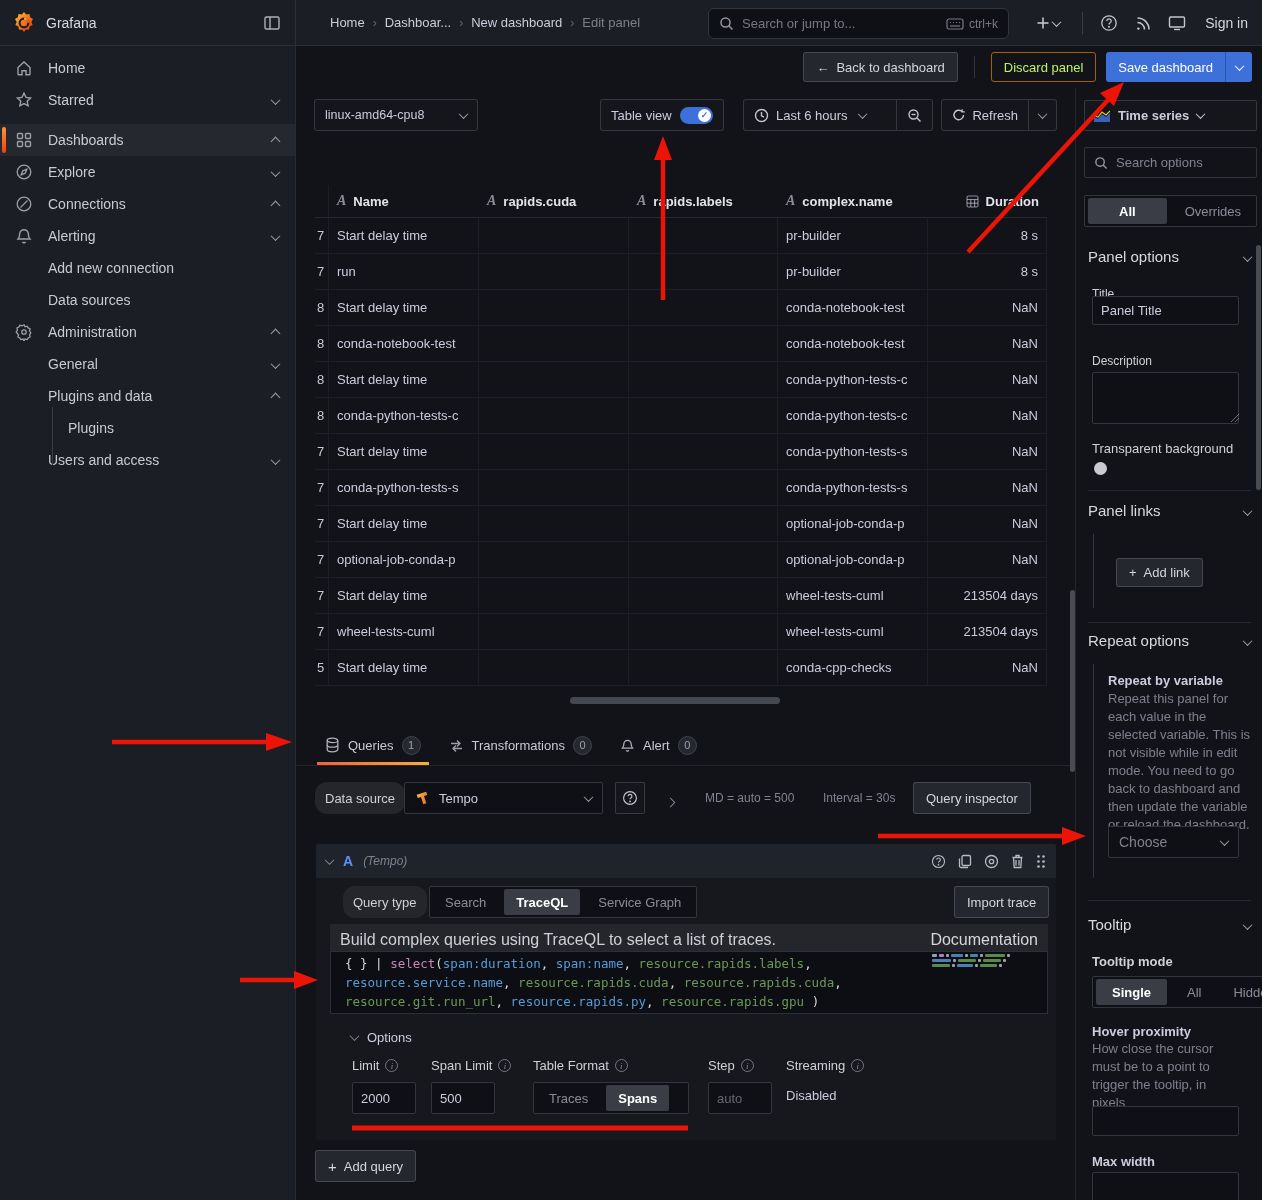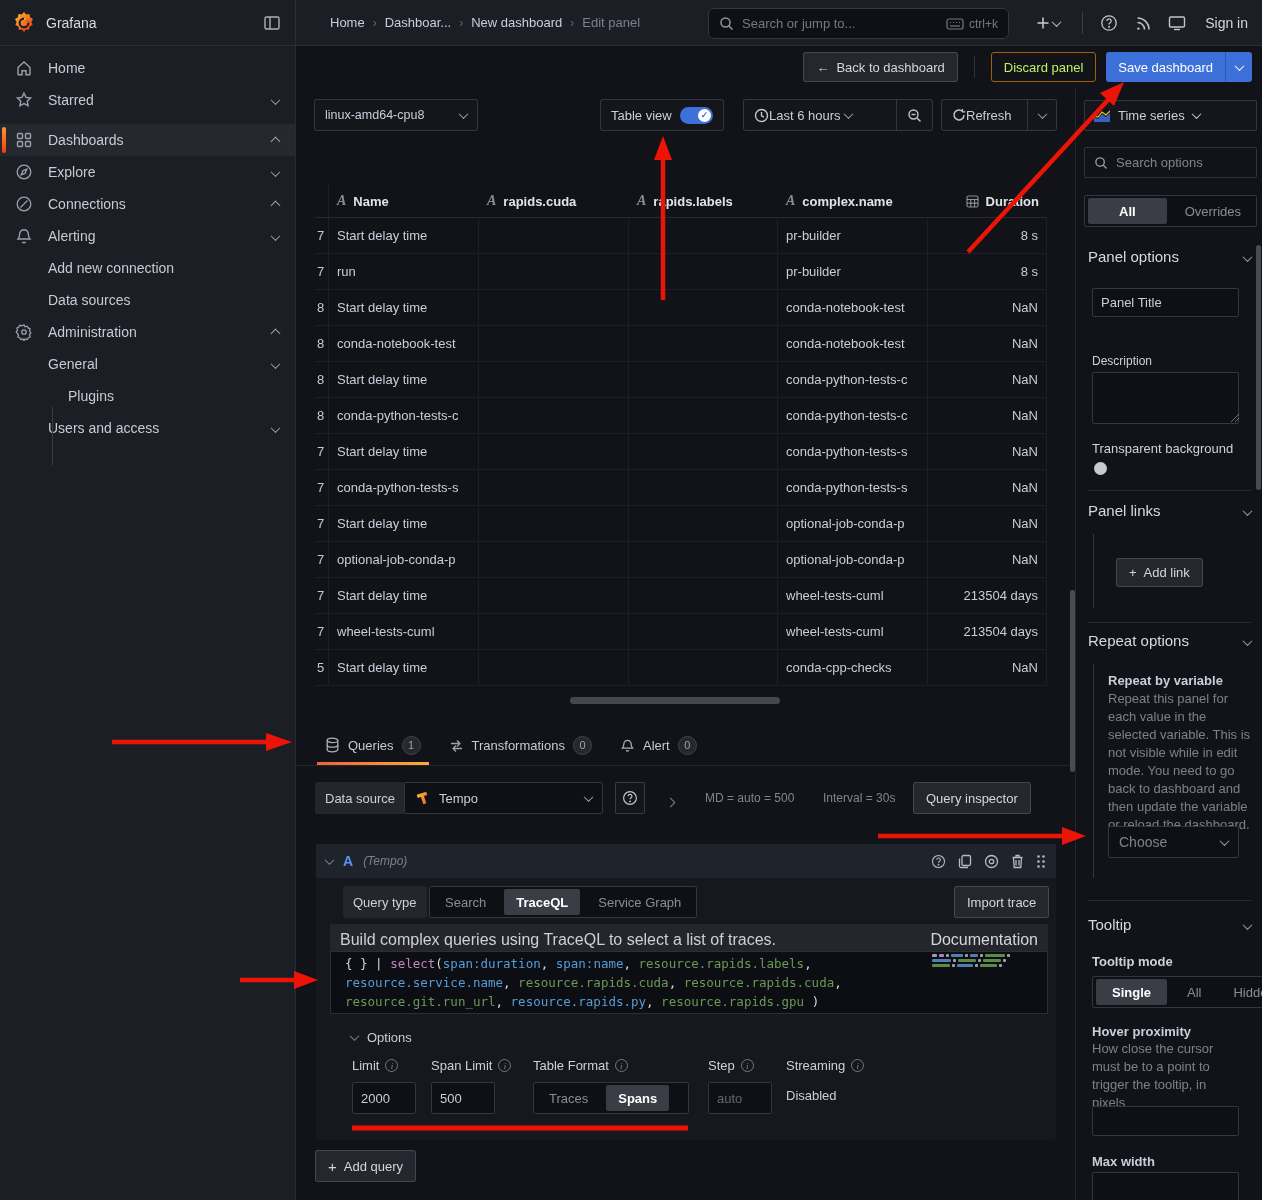--- a/index.html
+++ b/index.html
@@ -52,21 +52,21 @@
   background:linear-gradient(180deg,#ff9331 0%,#f53e0e 100%)}
 .nav-guide{position:absolute;left:52px;width:1px;background:#3a3d45}
 .chv{display:inline-block;width:7px;height:7px;border-right:1.5px solid currentColor;border-bottom:1.5px solid currentColor}
 .chv.down{transform:rotate(45deg) translate(-1px,-1px)}
 .chv.up{transform:rotate(-135deg)}
 .chv.right{transform:rotate(-45deg)}
 
 
 .center{position:absolute;left:296px;top:88px;width:779px;height:1112px;background:#111318}
 .ctl{border:1px solid rgba(204,204,220,.18);border-radius:3px;background:#14161c;display:flex;align-items:center;cursor:pointer}
-.ctl-seg{display:flex;align-items:center;padding:0 10px;height:100%}
+.ctl-seg{display:flex;align-items:center;gap:7px;padding:0 10px;height:100%}
 .ctl-div{width:1px;height:100%;background:rgba(204,204,220,.18)}
 .switch{width:33px;height:17px;border-radius:9px;background:#3d71d9;position:relative;cursor:pointer}
 .switch .knob{position:absolute;right:2px;top:2px;width:13px;height:13px;border-radius:50%;background:#fff;display:flex;align-items:center;justify-content:center;color:#3d71d9;font-size:9px;font-weight:bold}
 .switch.off{background:#44474f}
 .switch.off .knob{left:2px;right:auto;background:#c9cad1;color:transparent}
 
 
 .gtable{position:absolute;left:19px;top:97px;width:732px;font-size:13px}
 .trow{display:grid;grid-template-columns:14px 150px 150px 149px 150px 119px;align-items:center;height:36px;border-bottom:1px solid rgba(204,204,220,.07)}
 .trow.thead{height:33px;border-bottom:1px solid rgba(204,204,220,.12);font-weight:bold;color:#e3e4e9}
@@ -80,21 +80,21 @@
 
 .tabbar{position:absolute;left:0;top:637px;width:779px;height:41px;border-bottom:1px solid rgba(204,204,220,.1);display:flex;align-items:flex-start;gap:8px;padding-left:19px}
 .tab{position:relative;height:40px;display:flex;align-items:center;gap:8px;padding:0 10px;cursor:pointer;color:#c9cad3}
 .tab .badge{min-width:19px;height:19px;border-radius:10px;background:#26282f;border:1px solid #41444c;color:#9fa1aa;
   display:flex;align-items:center;justify-content:center;font-size:11px;padding:0 5px}
 .tab.active::after{content:"";position:absolute;left:2px;right:2px;bottom:0;height:3px;
   background:linear-gradient(90deg,#f55f3e,#fbad37)}
 .tab .ticon{color:#aeb0b8}
 
 
-.chip{background:#24262c;border-radius:2px;display:inline-flex;align-items:center;padding:0 10px;height:32px;color:#cfd0d6}
+.chip{background:#24262c;border-radius:12px;display:inline-flex;align-items:center;padding:0 10px;height:32px;color:#cfd0d6}
 .select{background:#0e1015;border:1px solid #33363d;border-radius:2px;height:32px;display:flex;align-items:center;gap:8px;padding:0 10px;cursor:pointer}
 .select .sel-chv{margin-left:auto;color:#9da0a8}
 .sqbtn{width:30px;height:32px;border:1px solid rgba(204,204,220,.2);border-radius:2px;display:flex;align-items:center;justify-content:center;color:#c3c4cc;cursor:pointer;background:#14161c}
 
 
 .qcard{position:absolute;left:20px;top:756px;width:740px;height:296px;background:#16181e;border-radius:2px}
 .qhead{height:34px;background:#1e232c;border-radius:2px 2px 0 0;display:flex;align-items:center;padding:0 10px;gap:10px}
 .qref{color:#5b93f5;font-weight:bold;font-size:14px;cursor:pointer}
 .qhint{font-style:italic;color:rgba(204,204,220,.55);font-size:12px}
 .qicons{margin-left:auto;display:flex;align-items:center;gap:12px;color:#b9bac2}
@@ -295,20 +295,24 @@
               <path d="M9 1.8l1 2 2.2-.6 1 1.7 1.9 1-.6 2.1 1.3 1.9-1.3 1.9.6 2.1-1.9 1-1 1.7-2.2-.6-1 2-1-2-2.2.6-1-1.7-1.9-1 .6-2.1L1.2 9l1.3-1.9-.6-2.1 1.9-1 1-1.7 2.2.6z"></path>
             </svg>
           </span>
           <span class="nlabel">Administration</span>
           <span class="chv-wrap"><span class="chv up"></span></span>
         </div>
         <div class="nav-item">
           <span class="nlabel">General</span>
           <span class="chv-wrap"><span class="chv down"></span></span>
         </div>
+        <div class="nav-item">
+          <span class="nlabel">Plugins and data</span>
+          <span class="chv-wrap"><span class="chv up"></span></span>
+        </div>
         <div class="nav-item lvl2">
           <span class="nlabel">Plugins</span>
         </div>
         <div class="nav-item">
           <span class="nlabel">Users and access</span>
           <span class="chv-wrap"><span class="chv down"></span></span>
         </div>
       </div>
     <div class="nav-guide" style="top:361px;height:58px"></div>
   </aside>
@@ -719,21 +723,21 @@
   </main>
 
   <aside class="rightpanel">
 
     <div class="rp-select" style="top:12px">
       <svg width="16" height="13" viewBox="0 0 16 13">
         <rect width="16" height="13" fill="#10131c"></rect>
         <polygon points="0,13 0,8 4,10 8,5 12,8 16,4 16,13" fill="#3d71d9" opacity=".85"></polygon>
         <polyline points="0,7 4,8 8,3 12,6 16,2" fill="none" stroke="#f2cc0c" stroke-width="1.2"></polyline>
       </svg>
-      <span style="font-weight:400">Time series</span>
+      <span style="font-weight:700">Time series</span>
       <span class="sel-chv chv down"></span>
     </div>
 
     <div class="rp-select" style="top:59px;background:transparent">
       <svg width="14" height="14" viewBox="0 0 15 15" fill="none" stroke="rgba(204,204,220,.7)" stroke-width="1.5">
           <circle cx="6.5" cy="6.5" r="4.5"></circle>
           <line x1="10" y1="10" x2="13.5" y2="13.5"></line>
         </svg>
       <span class="dim">Search options</span>
     </div>
@@ -742,21 +746,21 @@
       <span class="radio-seg on" style="flex:1;justify-content:center">All</span>
       <span class="radio-seg" style="flex:1;justify-content:center">Overrides</span>
     </span>
 
     
     <div class="rp-sec-h abs" style="left:12px;top:160px;width:163px">
       <span>Panel options</span>
         <span class="chv-wrap"><span class="chv down"></span></span>
     </div>
     <span class="rp-label abs" style="left:16px;top:199px">Title</span>
-    <input class="rp-input abs" style="left: 16px; top: 200px; width: 147px; height: 29px;" value="Panel Title">
+    <input class="rp-input abs" style="left: 16px; top: 208px; width: 147px; height: 29px;" value="Panel Title">
     <span class="rp-label abs" style="left:16px;top:266px">Description</span>
     <textarea class="rp-input abs" style="left: 16px; top: 284px; width: 147px; height: 52px; resize: none;"></textarea>
     <svg class="abs" style="left:155px;top:326px" width="8" height="8" viewBox="0 0 8 8" stroke="rgba(204,204,220,.5)" stroke-width="1">
         <line x1="0" y1="8" x2="8" y2="0"></line>
         <line x1="4" y1="8" x2="8" y2="4"></line>
       </svg>
     <span class="rp-label abs" style="left:16px;top:353px;font-size:13px">Transparent background</span>
     <span class="switch off abs" style="left:16px;top:372px"><span class="knob"></span></span>
 
     <div class="hdivider" style="top:402px"></div>

